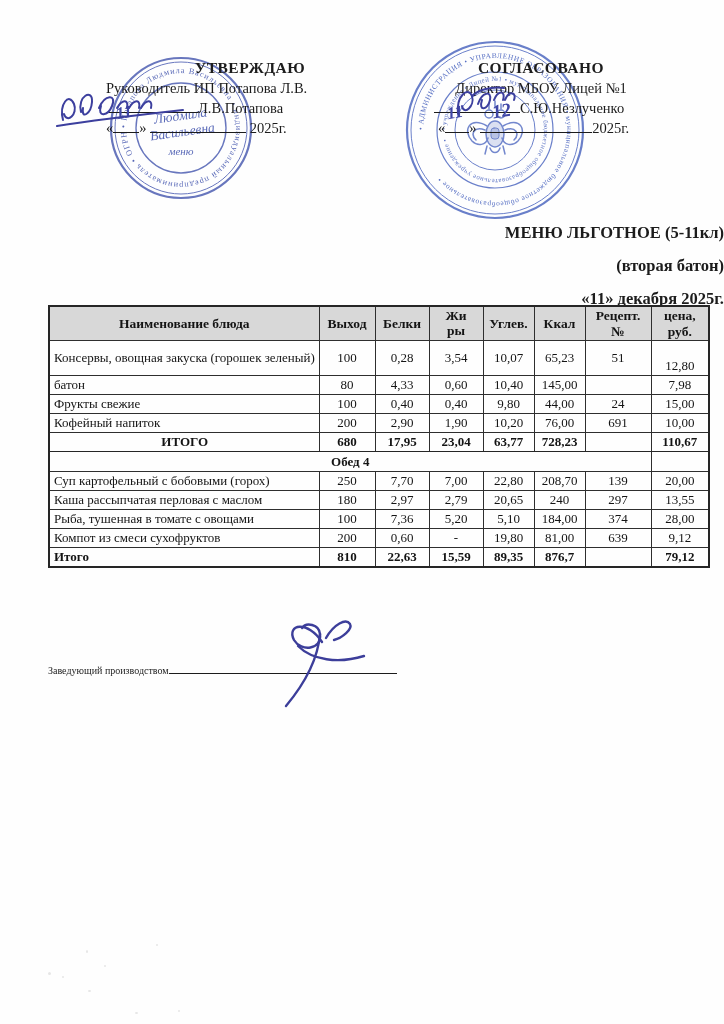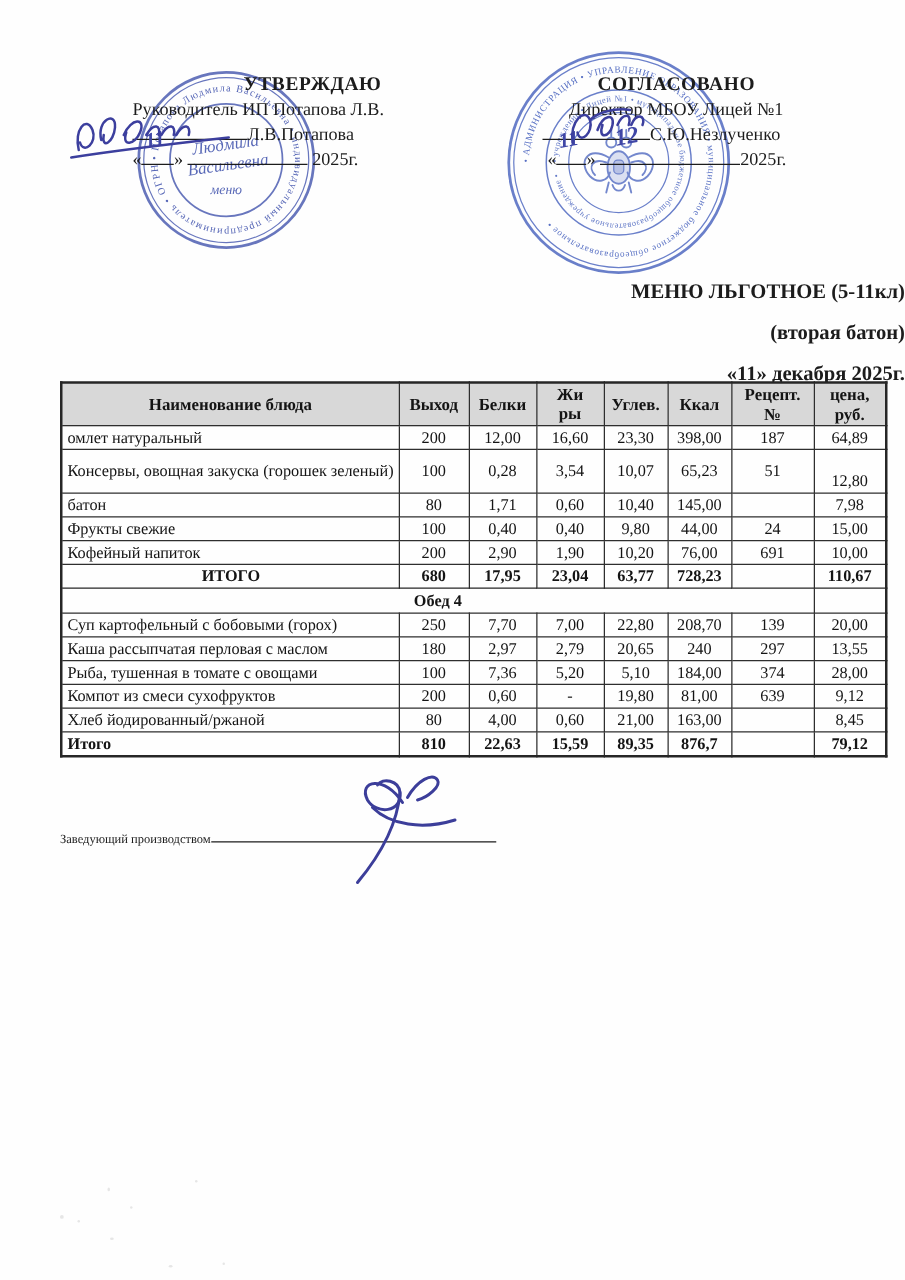--- a/index.html
+++ b/index.html
@@ -172,44 +172,34 @@
             <th>Выход</th>
             <th>Белки</th>
             <th><span class="wrapnarrow">Жиры</span></th>
             <th>Углев.</th>
             <th>Ккал</th>
             <th>Рецепт. №</th>
             <th>цена, руб.</th>
           </tr>
         </thead>
       <tbody>
-          <tr class="item">
-            <td class="name">омлет натуральный</td>
-            <td>200</td>
-            <td>12,00</td>
-            <td>16,60</td>
-            <td>23,30</td>
-            <td>398,00</td>
-            <td>187</td>
-            <td>64,89</td>
-          </tr>
           <tr class="item tall">
             <td class="name">Консервы, овощная закуска (горошек зеленый)</td>
             <td>100</td>
             <td>0,28</td>
             <td>3,54</td>
             <td>10,07</td>
             <td>65,23</td>
             <td>51</td>
             <td class="vbottom">12,80</td>
           </tr>
           <tr class="item">
             <td class="name">батон</td>
             <td>80</td>
-            <td>1,71</td>
+            <td>4,33</td>
             <td>0,60</td>
             <td>10,40</td>
             <td>145,00</td>
             <td></td>
             <td>7,98</td>
           </tr>
           <tr class="item">
             <td class="name">Фрукты свежие</td>
             <td>100</td>
             <td>0,40</td>
@@ -276,30 +266,20 @@
           <tr class="item">
             <td class="name">Компот из смеси сухофруктов</td>
             <td>200</td>
             <td>0,60</td>
             <td>-</td>
             <td>19,80</td>
             <td>81,00</td>
             <td>639</td>
             <td>9,12</td>
           </tr>
-          <tr class="item">
-            <td class="name">Хлеб йодированный/ржаной</td>
-            <td>80</td>
-            <td>4,00</td>
-            <td>0,60</td>
-            <td>21,00</td>
-            <td>163,00</td>
-            <td></td>
-            <td>8,45</td>
-          </tr>
           <tr class="total">
             <td class="name" style="text-align: left;">Итого</td>
             <td>810</td>
             <td>22,63</td>
             <td>15,59</td>
             <td>89,35</td>
             <td>876,7</td>
             <td></td>
             <td>79,12</td>
           </tr>

